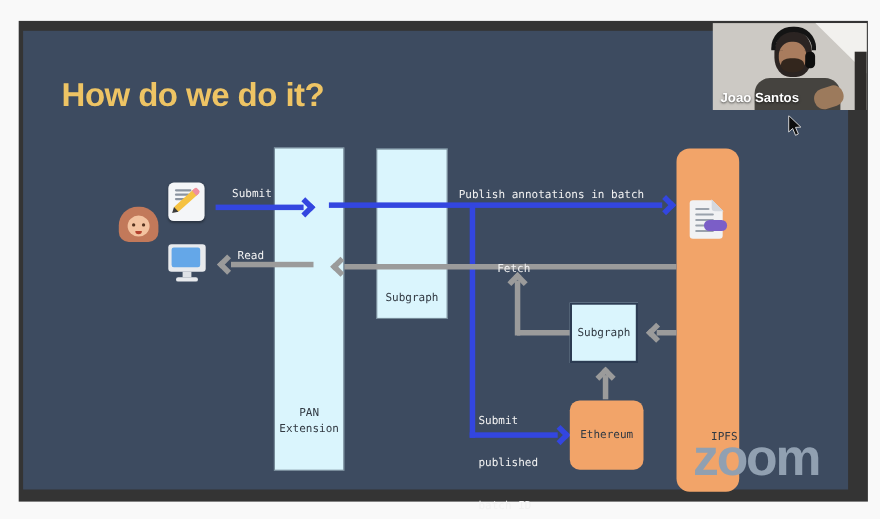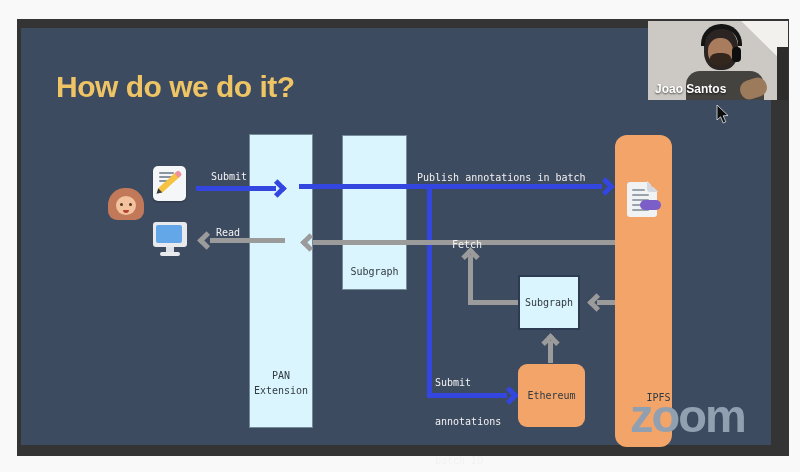--- a/index.html
+++ b/index.html
@@ -188,21 +188,21 @@
   </div>
 
   <div class="abs flow-label" style="left:211px;top:170px;">Submit</div>
   <div class="abs flow-label" style="left:216px;top:226px;">Read</div>
   <div class="abs flow-label" style="left:417px;top:171px;">Publish annotations in batch</div>
   <div class="abs flow-label" style="left:452px;top:210px;line-height:14px;">
     <div>Fetch</div>
   </div>
   <div class="abs flow-label" style="left:435px;top:350px;line-height:13px;">
     <div>Submit</div>
-    <div>annotations</div>
+    <div>published</div>
     <div>batch ID</div>
   </div>
 
   <div class="abs watermark">zoom</div>
 
   <div class="abs webcam">
     <div class="cam-light"></div>
     <div class="cam-chair"></div>
     <div class="torso"></div>
     <div class="head"></div>

